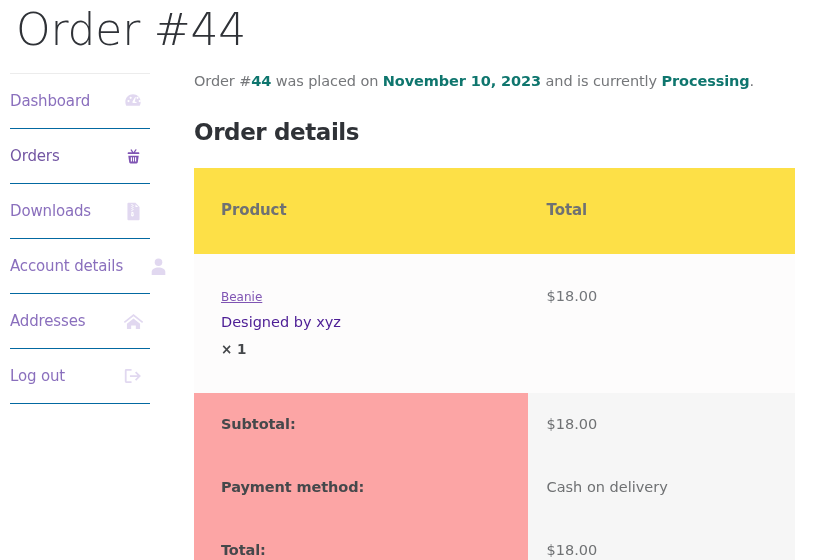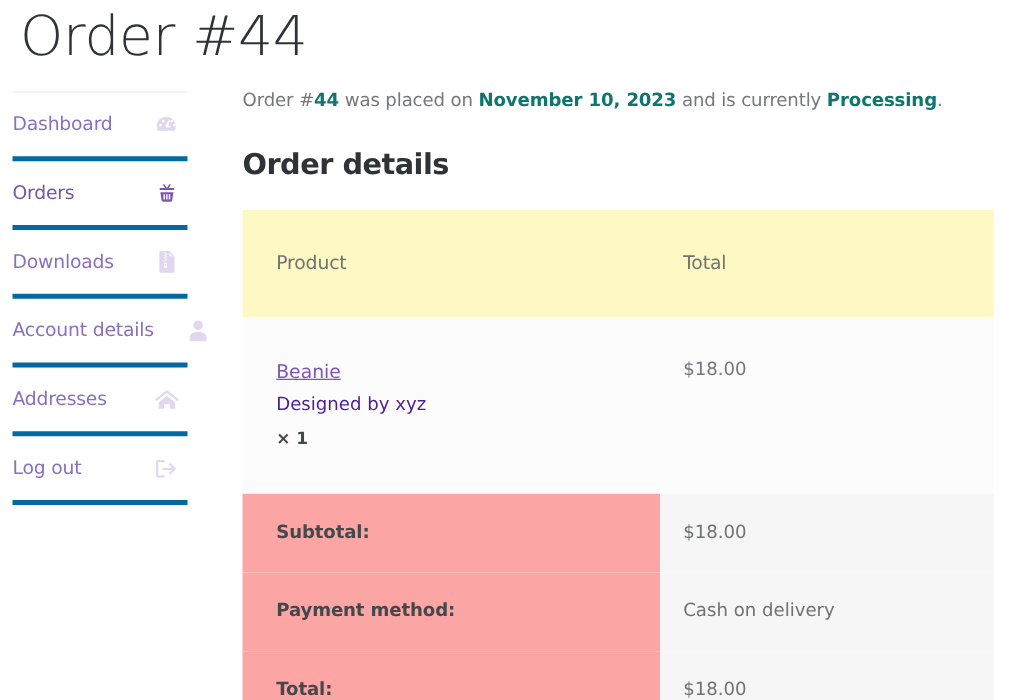--- a/index.html
+++ b/index.html
@@ -45,21 +45,21 @@
     margin-top: 1px;
   }
   .nav-list {
     list-style: none;
     margin: 0;
     padding: 0;
     border-top: 1px solid #ececec;
   }
   .nav-item {
     position: relative;
-    border-bottom: 4px solid #0369a1;
+    border-bottom: 1px solid #0369a1;
     height: 55px;
     display: flex;
     align-items: center;
     justify-content: space-between;
     padding-right: 4px;
     gap: 24px;
   }
   .nav-link {
     font-size: 15px;
     line-height: 1;
@@ -123,42 +123,42 @@
   .order-table th,
   .order-table td {
     text-align: left;
     vertical-align: top;
     padding: 0;
   }
   .col-product { width: 55.5%; }
   .col-total   { width: 44.5%; }
 
   .order-table thead th {
-    background: #fef9c3;
+    background: #fde047;
     font-size: 15px;
-    font-weight: 400;
+    font-weight: 700;
     color: #6f7173;
     padding: 33px 24px 35px 27px;
     letter-spacing: -0.1px;
   }
   .order-table thead th.th-total { padding-left: 19px; }
 
   .order-table tbody td {
     background: #fdfcfc;
     padding: 30px 24px 32px 27px;
     font-size: 14.5px;
     color: #6f7173;
     line-height: 1.78;
   }
   .order-table tbody td.td-total { padding-left: 19px; }
 
   .product-link {
     color: #7f54b3;
     text-decoration: underline;
-    font-size: 15px;
+    font-size: 12px;
     display: inline-block;
   }
   .product-meta {
     display: block;
     color: #4c1d95;
     font-size: 14.5px;
   }
   .product-qty {
     display: block;
     font-weight: 700;

